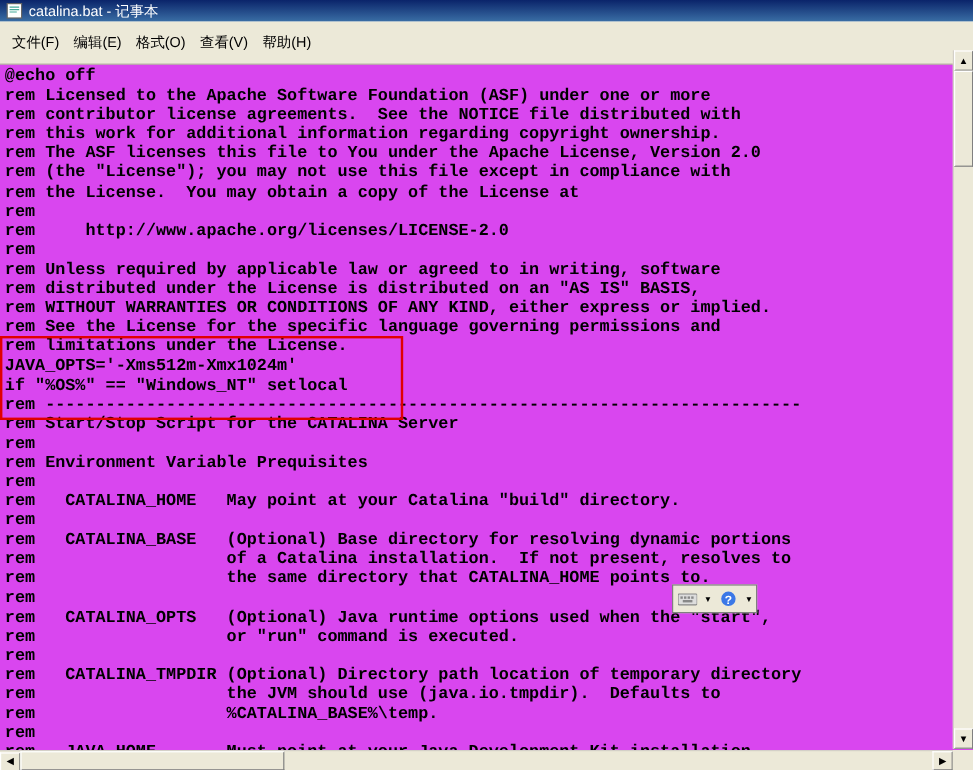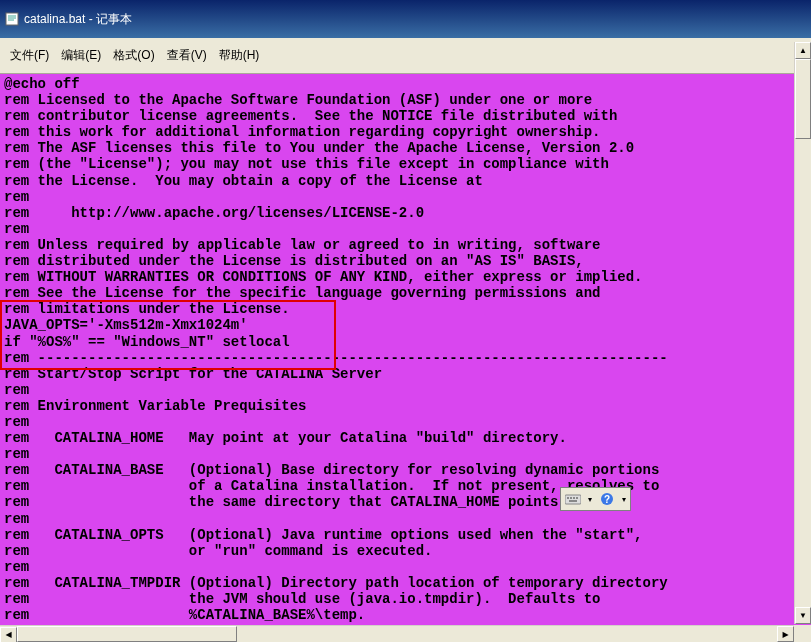--- a/index.html
+++ b/index.html
@@ -1,18 +1,18 @@
 <!DOCTYPE html>
 <html><head>
   <meta charset="utf-8">
   <style>
     * { margin: 0; padding: 0; box-sizing: border-box; }
     body { font-family: "SimSun", sans-serif; font-size: 12px; background: #fff; width: 811px; height: 642px; overflow: hidden; position: relative; }
     
-    .titlebar { background: linear-gradient(to bottom, #0a246a, #3a6ea5); color: #fff; height: 38px; display: flex; align-items: center; padding: 0 4px; }
+    .titlebar { background: linear-gradient(to bottom, #0a246a, #3a6ea5); color: #fff; height: 18px; display: flex; align-items: center; padding: 0 4px; }
     .titlebar-icon { width: 16px; height: 16px; margin-right: 4px; display: inline-flex; align-items: center; justify-content: center; }
     .titlebar-text { font-size: 12px; }
     
     .menubar { background: #ece9d8; height: 36px; display: flex; align-items: center; padding: 0 4px; border-bottom: 1px solid #aca899; }
     .menu-item { padding: 2px 6px; cursor: pointer; font-size: 12px; }
     
     .content-area { position: relative; background: #d946ef; height: calc(100% - 42px - 18px); overflow: hidden; }
     .text-content { font-family: "Courier New", "SimSun", monospace; font-size: 14px; font-weight: bold; line-height: 1.15; padding: 2px 4px; white-space: pre; color: #000; }
     
     .highlight-box { position: absolute; border: 2px solid #e00000; pointer-events: none; }

